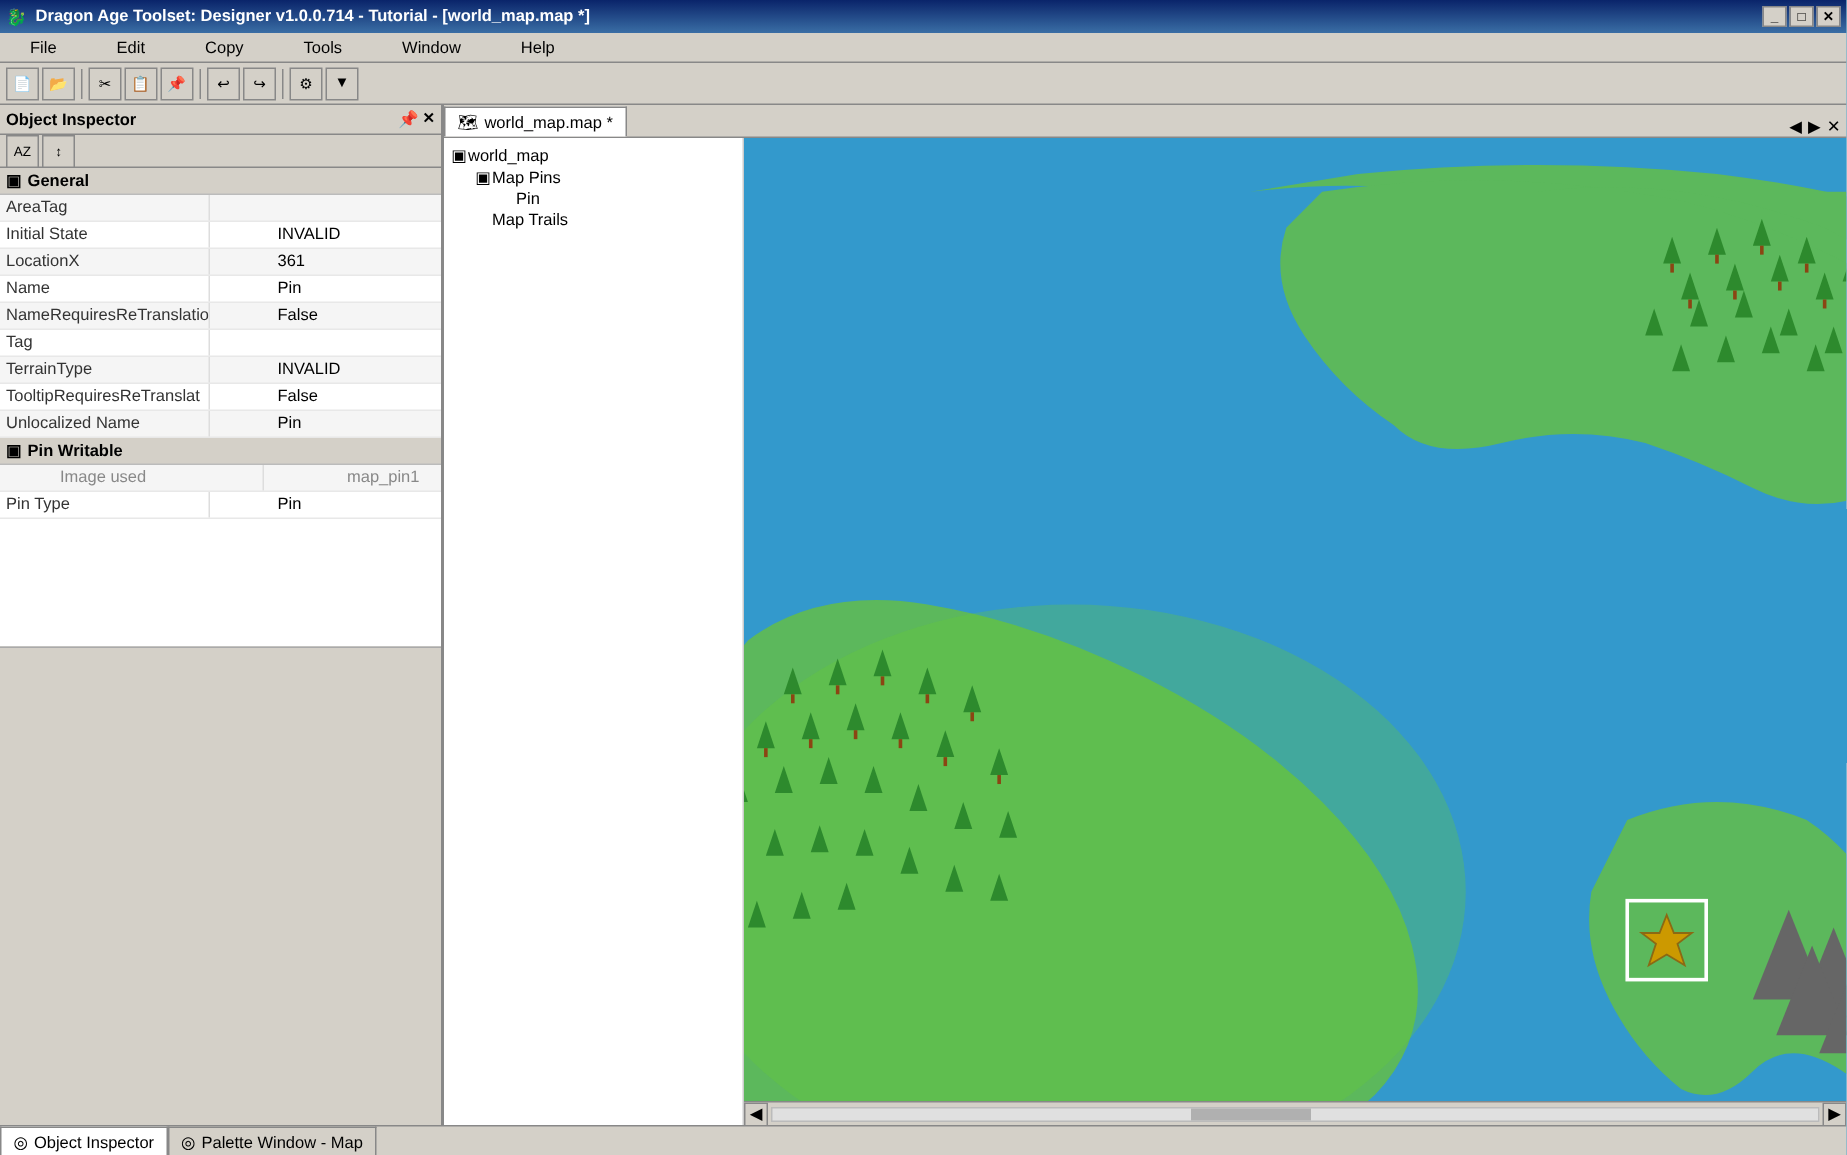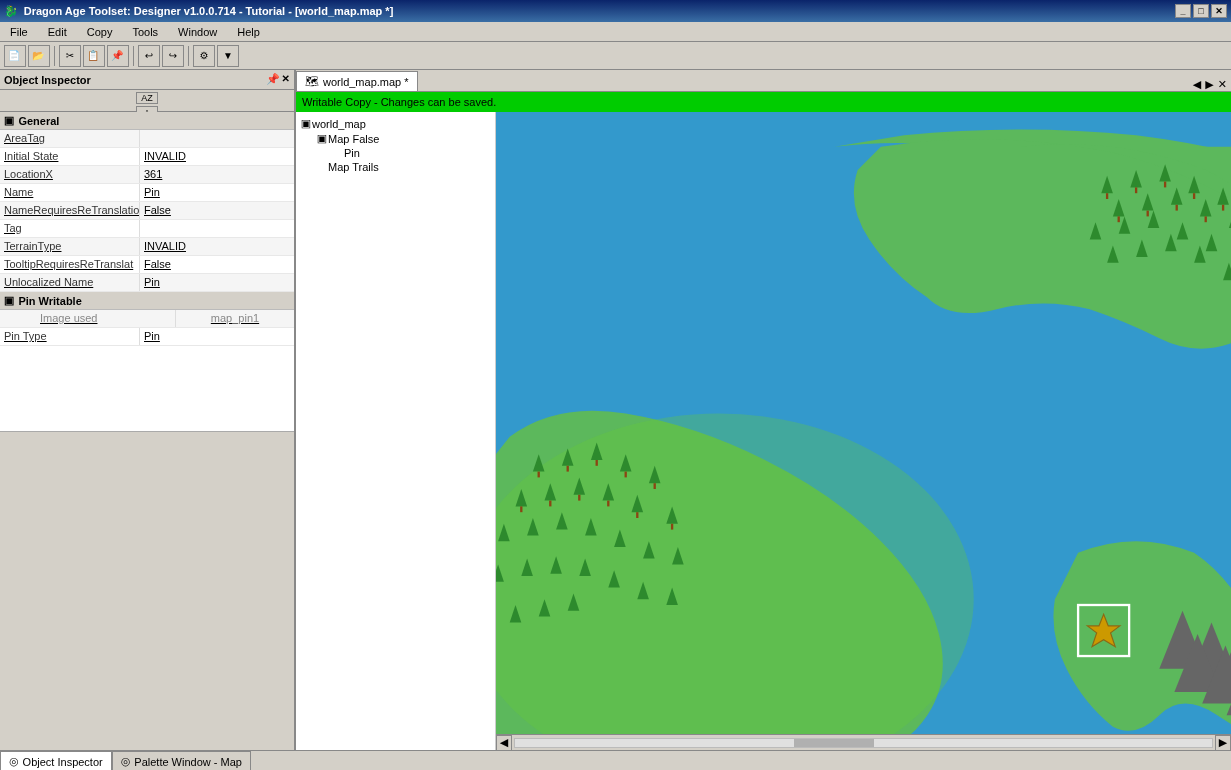--- a/index.html
+++ b/index.html
@@ -28,21 +28,21 @@
     
     #menu-bar {
       background: #d4d0c8;
       height: 20px;
       display: flex;
       align-items: center;
       border-bottom: 1px solid #888;
       font-size: 11px;
     }
     .menu-item {
-      padding: 2px 10px;
+      padding: 2px 20px;
       cursor: pointer;
     }
 
     
     #toolbar {
       background: #d4d0c8;
       height: 28px;
       display: flex;
       align-items: center;
       padding: 2px 4px;
@@ -82,21 +82,20 @@
       font-weight: bold;
     }
     #inspector-toolbar {
       background: #d4d0c8;
       height: 22px;
       display: flex;
       align-items: center;
       padding: 2px 4px;
       gap: 2px;
       border-bottom: 1px solid #888;
-      flex-direction: column;
     }
     #inspector-content {
       flex: 1;
       overflow-y: auto;
       background: white;
     }
     .prop-section-header {
       background: #d4d0c8;
       padding: 2px 4px;
       font-weight: bold;
@@ -104,37 +103,37 @@
       display: flex;
       align-items: center;
       gap: 4px;
       border-bottom: 1px solid #bbb;
       cursor: pointer;
     }
     .prop-row {
       display: flex;
       border-bottom: 1px solid #e8e8e8;
       min-height: 18px;
-      text-decoration: underline;
     }
     .prop-row:nth-child(even) { background: #f5f5f5; }
     .prop-name {
       width: 140px;
       padding: 2px 4px;
       border-right: 1px solid #ddd;
       color: #333;
       font-size: 11px;
       overflow: hidden;
       white-space: nowrap;
     }
     .prop-value {
       flex: 1;
       padding: 2px 4px;
       font-size: 11px;
       color: #000;
+      margin-left: 41px;
     }
     .prop-value.grayed { color: #888; text-align: center; }
 
     
     #right-panel {
       flex: 1;
       display: flex;
       flex-direction: column;
     }
     #tab-bar {
@@ -352,34 +351,31 @@
         <span>🗺</span>
         <span>world_map.map *</span>
       </div>
       <div id="tab-controls">
         <span style="cursor:pointer;">◀</span>
         <span style="cursor:pointer;">▶</span>
         <span style="cursor:pointer;">✕</span>
       </div>
     </div>
 
-    <div id="writable-bar">
-      <span>Writable Copy - Changes can be saved.</span>
-    </div>
 
     <div id="content-area">
 
       <div id="tree-panel">
         <div class="tree-item">
           <span class="tree-expand">▣</span>
           <span> world_map</span>
         </div>
         <div class="tree-item tree-indent">
           <span class="tree-expand">▣</span>
-          <span> Map False</span>
+          <span> Map Pins</span>
         </div>
         <div class="tree-item tree-indent2">
           <span class="tree-expand"></span>
           <span> Pin</span>
         </div>
         <div class="tree-item tree-indent">
           <span class="tree-expand"></span>
           <span> Map Trails</span>
         </div>
       </div>

